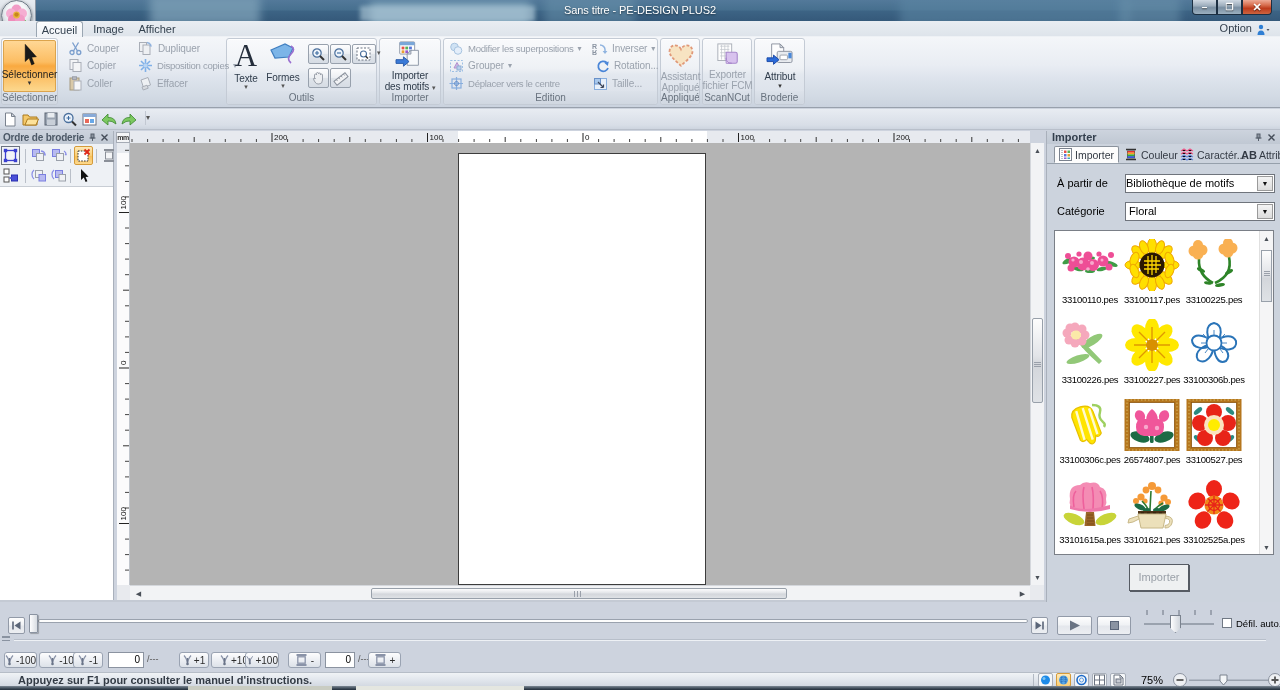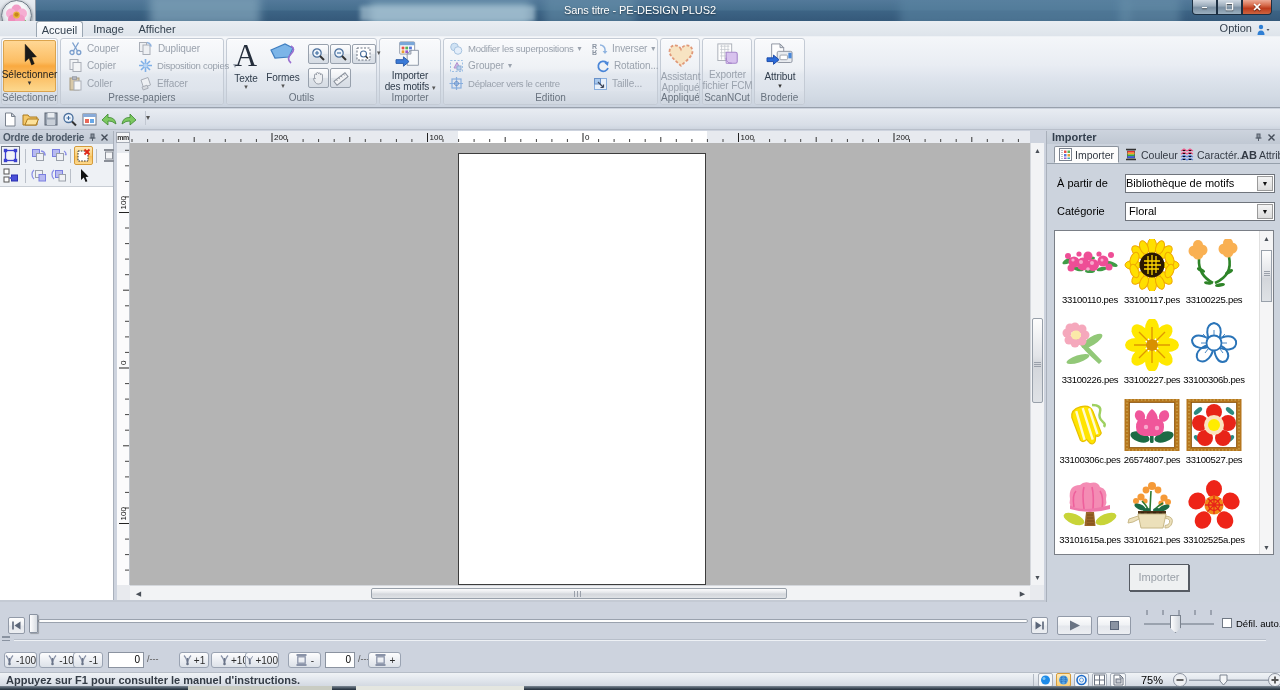--- a/index.html
+++ b/index.html
@@ -108,23 +108,23 @@
 .pbtn{position:absolute;border:1px solid #929aa8;border-radius:2px;
  background:linear-gradient(180deg,#fefefe 0%,#f0f2f5 45%,#e4e7ec 55%,#eceef2 100%);
  display:flex;align-items:center;justify-content:center;}
 #stitchrow{left:0;top:645px;width:1280px;height:27px;background:#cdd3de;}
 .sbtn{position:absolute;top:7px;height:16px;border:1px solid #9aa3b2;border-radius:3px;
  background:linear-gradient(180deg,#fdfdfe,#e9ecf1 60%,#dde2e9 100%);
  display:flex;align-items:center;justify-content:center;font-size:10px;color:#2c2c2c;}
 .sinput{position:absolute;top:7px;height:16px;background:#fff;border:1px solid #8b93a0;
  font-size:10px;color:#000;text-align:right;line-height:14px;padding-right:3px;}
 .slbl{position:absolute;top:9px;font-size:9px;color:#555;}
-#statusbar{left:0;top:672px;width:1280px;height:14px;
+#statusbar{left:0;top:672px;width:1088px;height:14px;
  background:linear-gradient(180deg,#f0f3f6 0%,#dfe4eb 60%,#d3d9e2 100%);
- border-top:1px solid #b6bdc7;font-size:11px;font-weight:bold;color:#333b45;line-height:14px;padding-left:6px;}
+ border-top:1px solid #b6bdc7;font-size:11px;font-weight:bold;color:#333b45;line-height:14px;padding-left:18px;}
 #bottomstrip{left:0;top:686px;width:1280px;height:4px;background:linear-gradient(180deg,#7c8894 0%,#3f4c59 60%,#222d3a 100%);}
 </style></head><body>
 
 <div id="titlebar" class="abs">
 <div class="patch" style="left:150px;top:-5px;width:110px;height:30px;background:#7fa2b8;opacity:0.75;"></div>
 <div class="patch" style="left:370px;top:2px;width:160px;height:26px;background:#8fb2c6;opacity:0.8;"></div>
 <div class="patch" style="left:545px;top:-5px;width:90px;height:30px;background:#6a93ac;opacity:0.5;"></div>
 <div class="patch" style="left:900px;top:-5px;width:230px;height:32px;background:#5d87a4;opacity:0.55;"></div>
 <div class="patch" style="left:1120px;top:-4px;width:60px;height:30px;background:#6e95ae;opacity:0.5;"></div>
 <div class="patch" style="left:360px;top:6px;width:175px;height:15px;background:#a9c4d4;opacity:.65;filter:blur(2px);"></div>
@@ -164,23 +164,20 @@
 <div class="abs" id="optionlbl">Option</div>
 <svg class="abs" style="right:10px;top:3px;" width="14" height="12" viewBox="0 0 14 12">
 <circle cx="5" cy="3" r="2.2" fill="#2f7fd4"></circle>
       <path d="M1.5 11 Q1.5 6.5 5 6.5 Q8.5 6.5 8.5 11 Z" fill="#2f7fd4"></path>
 <path d="M10.5 5 l3 0 l-1.5 2 z" fill="#4b5663"></path>
     </svg>
 </div>
 <div id="ribbon" class="abs">
 <div class="grp" style="left:1px;width:57px;">
       <div class="grplbl">Sélectionner</div>
-    </div>
-<div class="grp" style="left:60px;width:164px;">
-      <div class="grplbl">Presse-papiers</div>
     </div>
 <div class="grp" style="left:226px;width:151px;">
       <div class="grplbl">Outils</div>
     </div>
 <div class="grp" style="left:379px;width:62px;">
       <div class="grplbl">Importer</div>
     </div>
 <div class="grp" style="left:443px;width:215px;">
       <div class="grplbl">Edition</div>
     </div>

